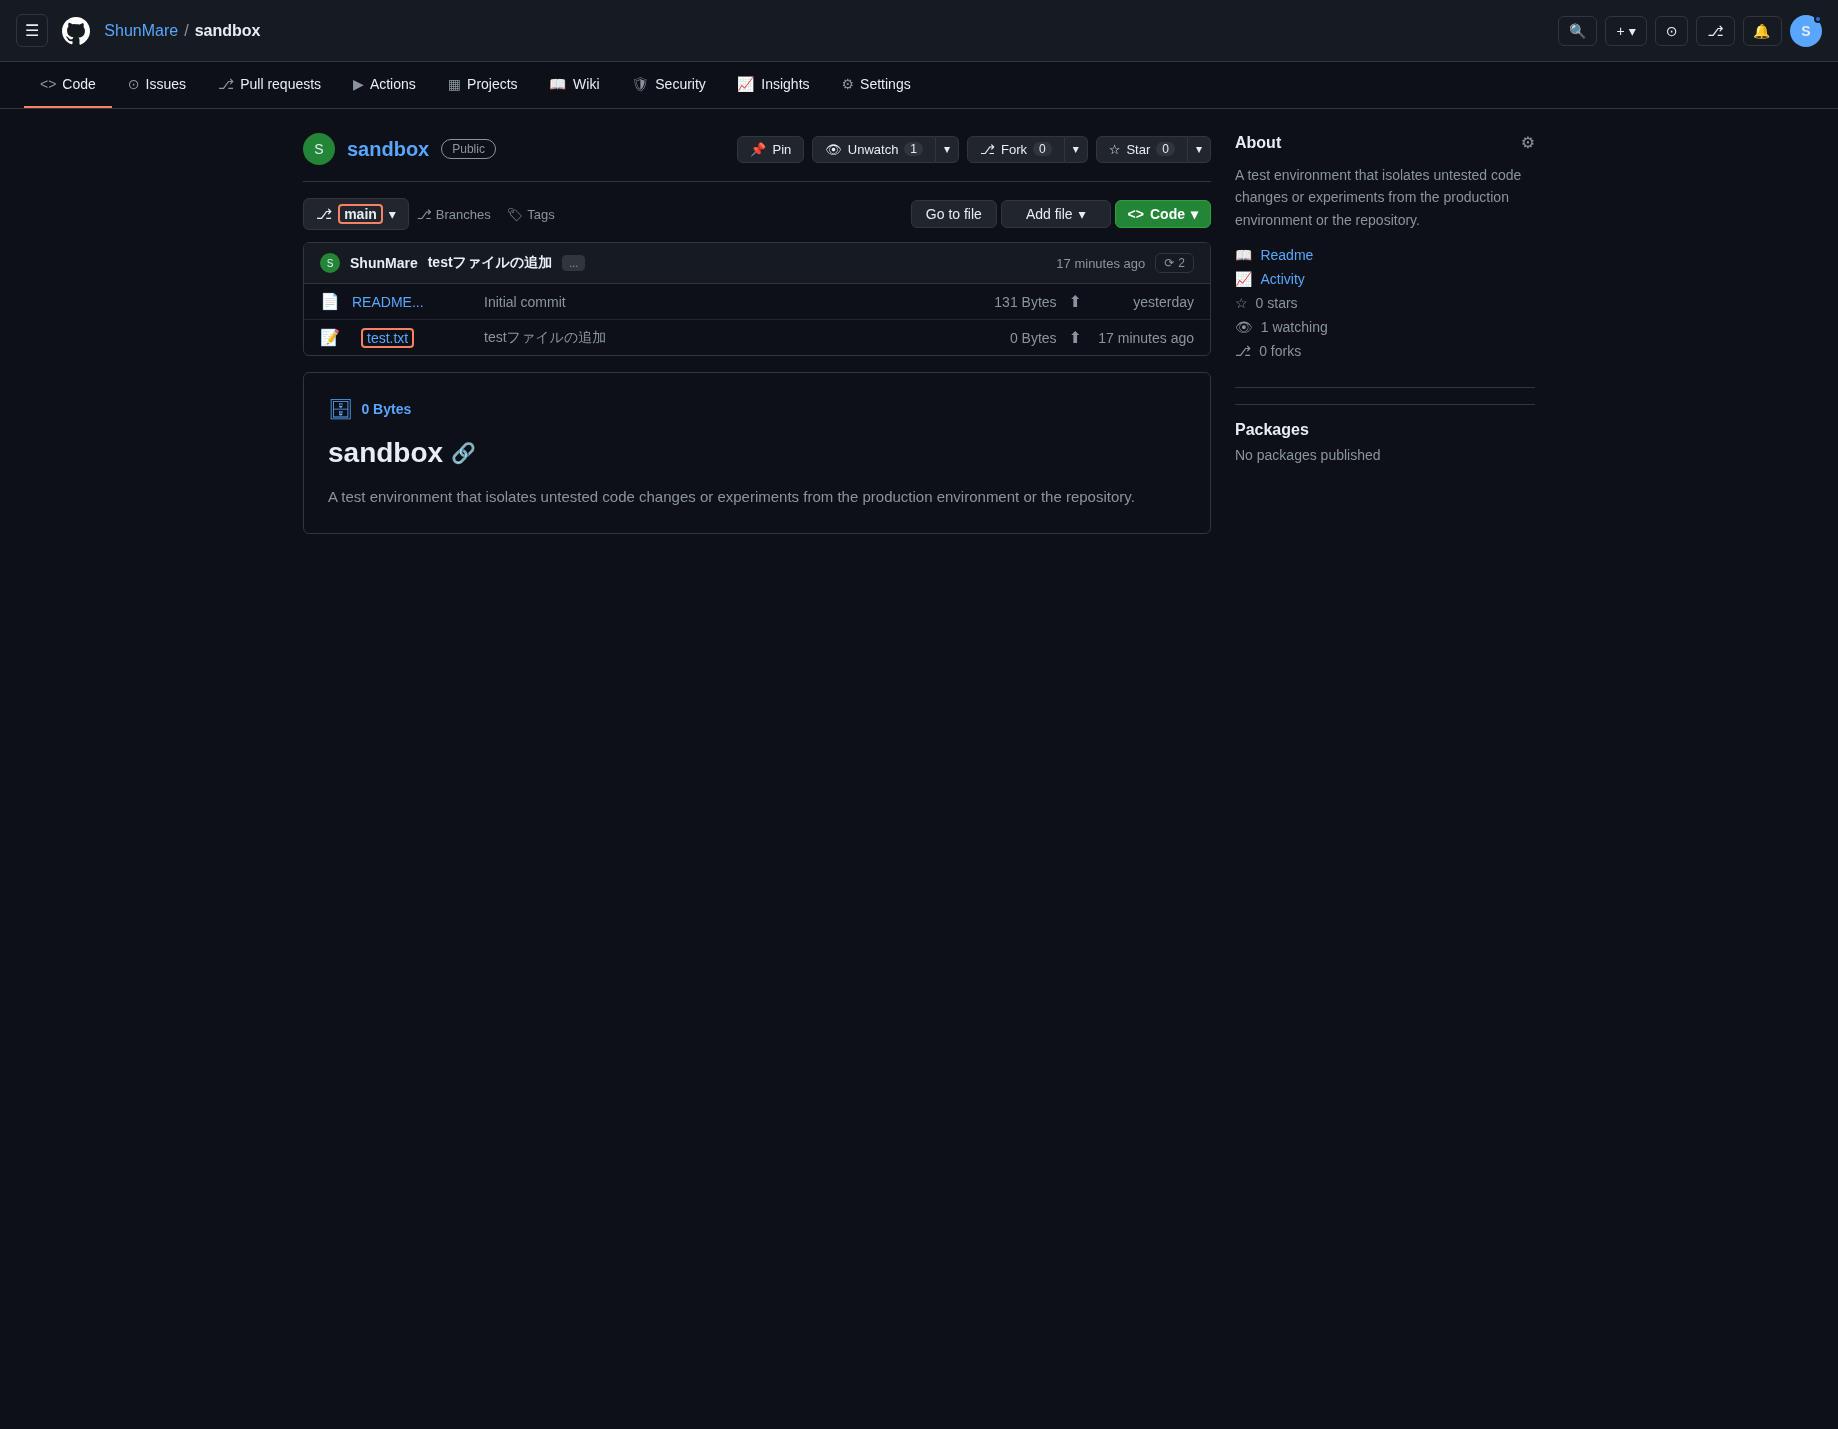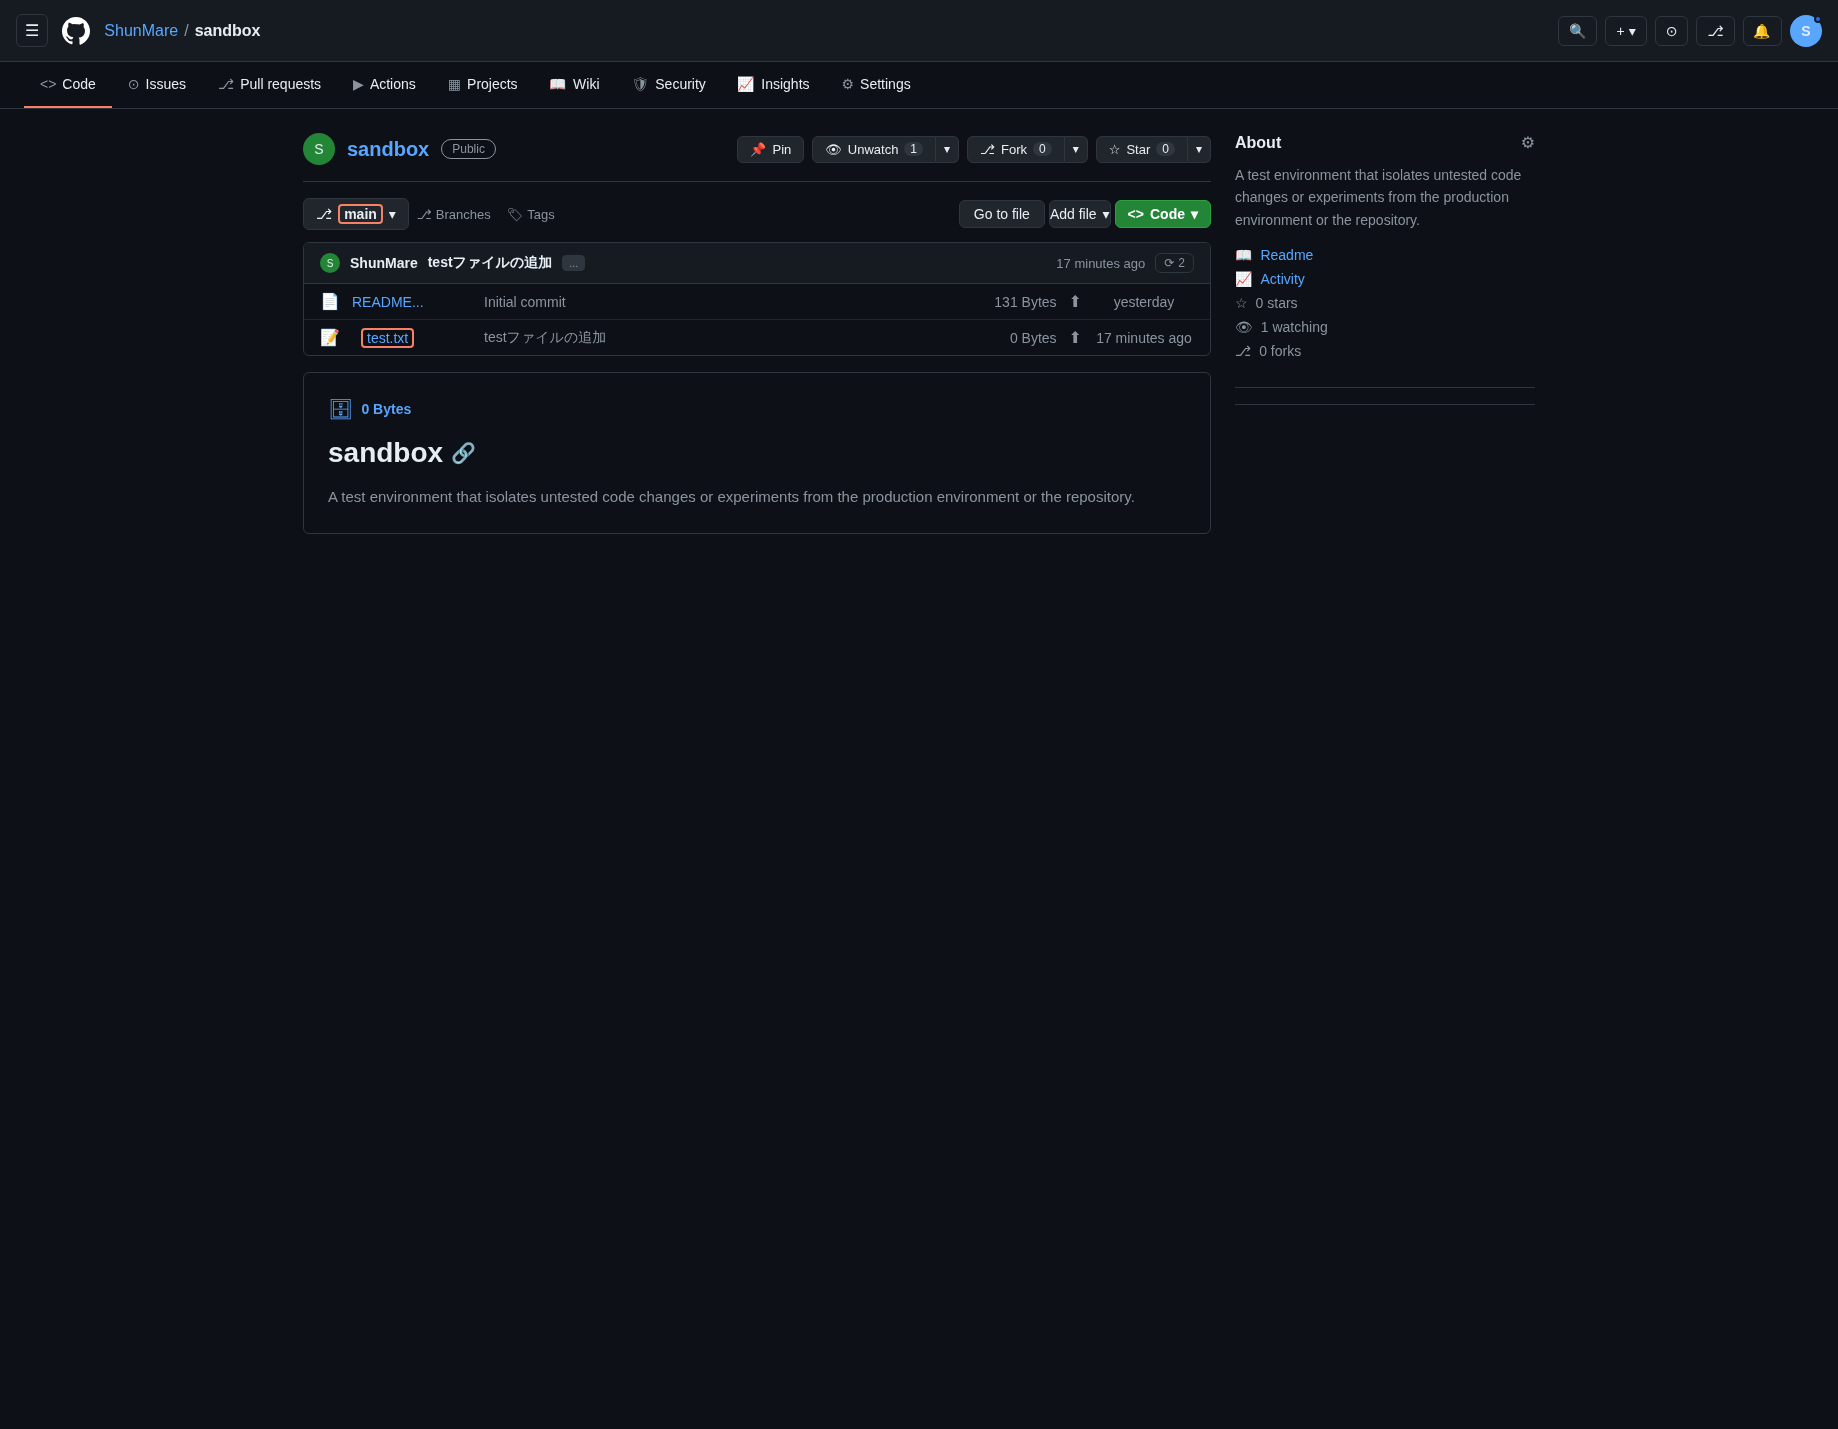--- a/index.html
+++ b/index.html
@@ -128,21 +128,21 @@
     }
     .branch-links { display: flex; gap: 16px; color: #58a6ff; font-size: 13px; }
     .branch-link { cursor: pointer; display: flex; align-items: center; gap: 4px; color: #8b949e; }
     .file-nav-right { margin-left: auto; display: flex; gap: 4px; }
     .go-to-file-btn {
       background: #21262d; border: 1px solid #30363d; border-radius: 6px;
       color: #e6edf3; cursor: pointer; padding: 5px 14px; font-size: 14px;
     }
     .add-file-btn {
       background: #21262d; border: 1px solid #30363d; border-radius: 6px;
-      color: #e6edf3; cursor: pointer; padding: 5px 0; font-size: 14px;
+      color: #e6edf3; cursor: pointer; padding: 5px 24px; font-size: 14px;
       display: flex; align-items: center; gap: 6px;
     }
     .code-btn {
       background: #238636; border: 1px solid #2ea043; border-radius: 6px;
       color: #fff; cursor: pointer; padding: 5px 12px; font-size: 14px;
       display: flex; align-items: center; gap: 6px; font-weight: 600;
     }
 
     
     .file-table {
@@ -179,21 +179,21 @@
     .file-icon { font-size: 16px; color: #8b949e; width: 20px; text-align: center; }
     .file-icon.txt { color: #58a6ff; }
     .file-icon.readme { color: #8b949e; }
     .file-name { color: #58a6ff; cursor: pointer; flex: 0 0 auto; min-width: 120px; }
     .file-name-highlight {
       border: 2px solid #f78166; border-radius: 4px; padding: 0 4px; margin-left: 9px;
     }
     .file-commit { color: #8b949e; flex: 1; cursor: pointer; }
     .file-size { color: #8b949e; text-align: right; min-width: 80px; }
     .file-upload-icon { color: #8b949e; font-size: 16px; }
-    .file-time { color: #8b949e; text-align: center; min-width: 100px; }
+    .file-time { color: #8b949e; text-align: right; min-width: 100px; }
 
     
     .readme-section {
       border: 1px solid #30363d; border-radius: 6px; overflow: hidden;
     }
     .readme-header {
       background: #161b22; padding: 10px 16px;
       display: flex; align-items: center; justify-content: space-between;
       border-bottom: 1px solid #30363d;
     }
@@ -469,15 +469,19 @@
           <span class="about-stat">0 forks</span>
         </li>
       </ul>
     </div>
 
     <hr class="divider">
 
 
     <hr class="divider">
 
+    <div class="packages-section">
+      <div class="packages-title">Packages</div>
+      <p class="no-packages">No packages published</p>
+    </div>
 
   </div>
 </div>
 
 </body></html>

